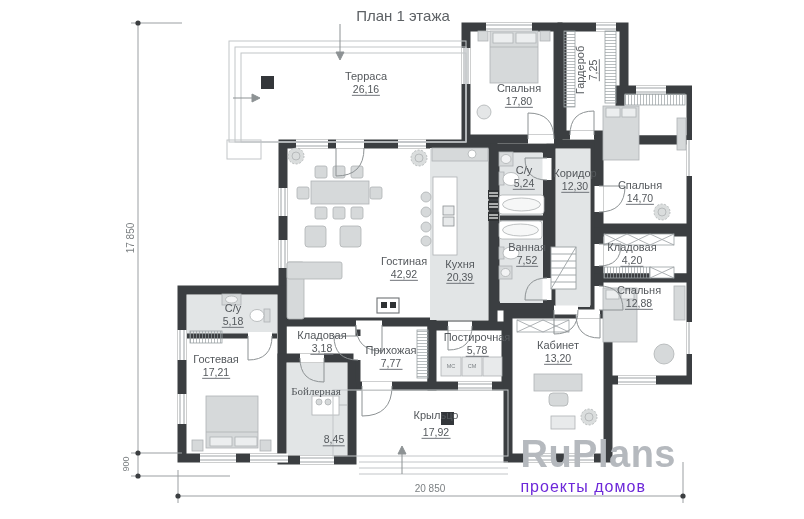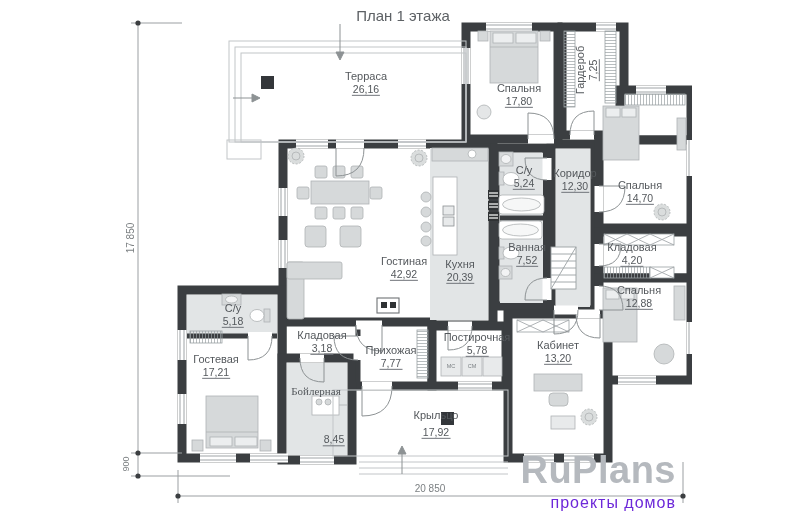--- a/index.html
+++ b/index.html
@@ -11,21 +11,21 @@
   .room-label .rname{display:block;}
   .room-label .rarea{display:inline-block;font-size:10.5px;border-bottom:1px solid #70747a;padding:0 1px;}
   .room-label.rot{transform:translate(-50%,-50%) rotate(-90deg);}
   .page-title{position:absolute;transform:translate(-50%,-50%);left:403px;top:15px;
       font-size:15px;color:#5d6165;white-space:nowrap;z-index:5;}
   .dim-label{position:absolute;transform:translate(-50%,-50%);color:#7c8083;font-size:10px;
       white-space:nowrap;z-index:5;background:#fff;padding:0 2px;}
   .dim-label.vert{transform:translate(-50%,-50%) rotate(-90deg);}
   .dim-label.small{font-size:9px;}
   .appl-label{position:absolute;transform:translate(-50%,-50%);font-size:5.5px;color:#7b8084;z-index:5;}
-  .watermark{position:absolute;right:16px;top:451px;text-align:right;line-height:1;z-index:4;}
+  .watermark{position:absolute;right:16px;top:435px;text-align:left;line-height:1;z-index:4;}
   .watermark .brand{display:block;font-size:38px;font-weight:bold;color:#b5b9be;letter-spacing:0.5px;}
   .watermark .tagline{display:block;font-size:16px;color:#6d28d9;margin-top:6px;letter-spacing:1px;}
 </style>
 </head>
 <body>
 
 <div id="plan">
 
 <svg width="804" height="519" viewBox="0 0 804 519">
   <defs>

